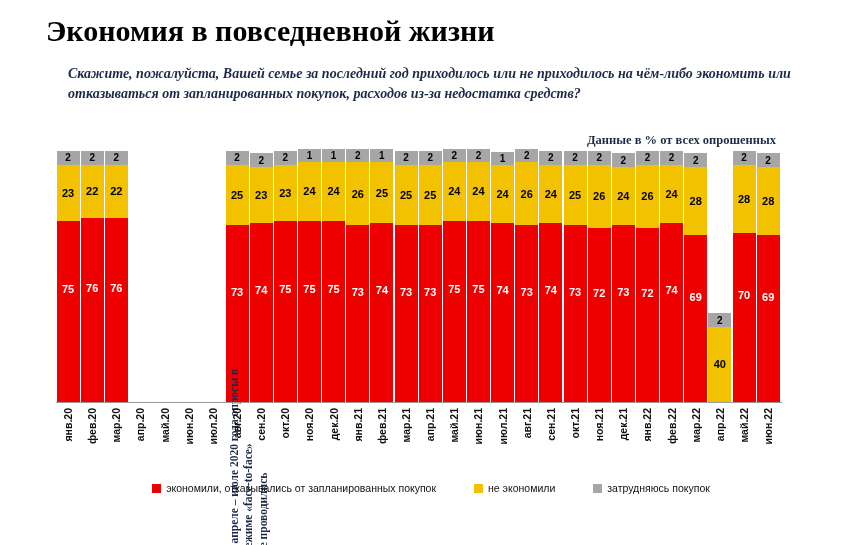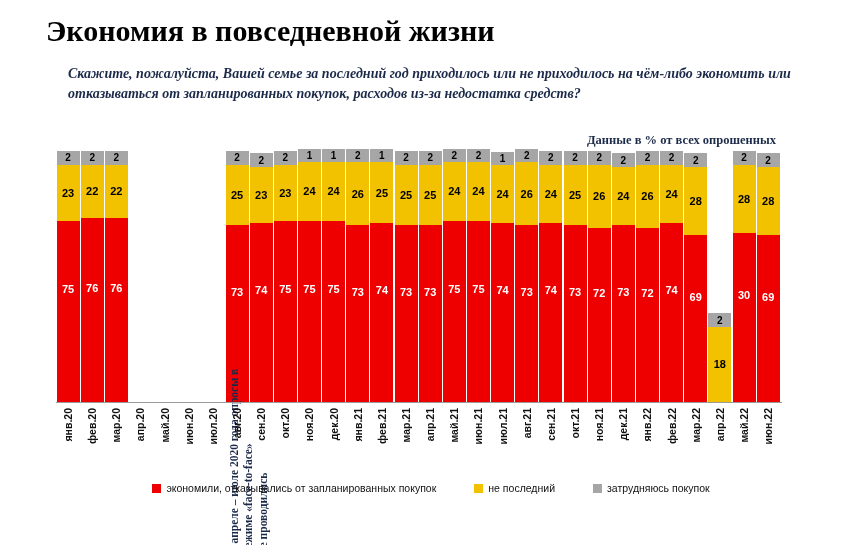--- a/index.html
+++ b/index.html
@@ -437,34 +437,34 @@
               <span class="v">69</span>
             </div>
           </div>
         </div>
         <div class="slot">
           <div class="bar">
             <div class="seg grey" style="height: 13.84px;">
               <span class="v">2</span>
             </div>
             <div class="seg yellow" style="height: 75.02px;">
-              <span class="v">18</span>
+              <span class="v">40</span>
             </div>
           </div>
         </div>
         <div class="slot">
           <div class="bar">
             <div class="seg grey" style="height: 13.84px;">
               <span class="v">2</span>
             </div>
             <div class="seg yellow" style="height: 67.76px;">
               <span class="v">28</span>
             </div>
             <div class="seg red" style="height: 169.4px;">
-              <span class="v">30</span>
+              <span class="v">70</span>
             </div>
           </div>
         </div>
         <div class="slot">
           <div class="bar">
             <div class="seg grey" style="height: 13.84px;">
               <span class="v">2</span>
             </div>
             <div class="seg yellow" style="height: 67.76px;">
               <span class="v">28</span>
@@ -576,21 +576,21 @@
       </div>
     </div>
 
   <div class="legend" id="legend">
       <div class="lg">
         <span class="sw" style="background: rgb(238, 0, 0);"></span>
         <span class="txt">экономили, отказывались от запланированных покупок</span>
       </div>
       <div class="lg">
         <span class="sw" style="background: rgb(242, 194, 0);"></span>
-        <span class="txt">не последний</span>
+        <span class="txt">не экономили</span>
       </div>
       <div class="lg">
         <span class="sw" style="background: rgb(166, 166, 166);"></span>
         <span class="txt">затрудняюсь покупок</span>
       </div>
     </div>
 
 
 </div>
 

